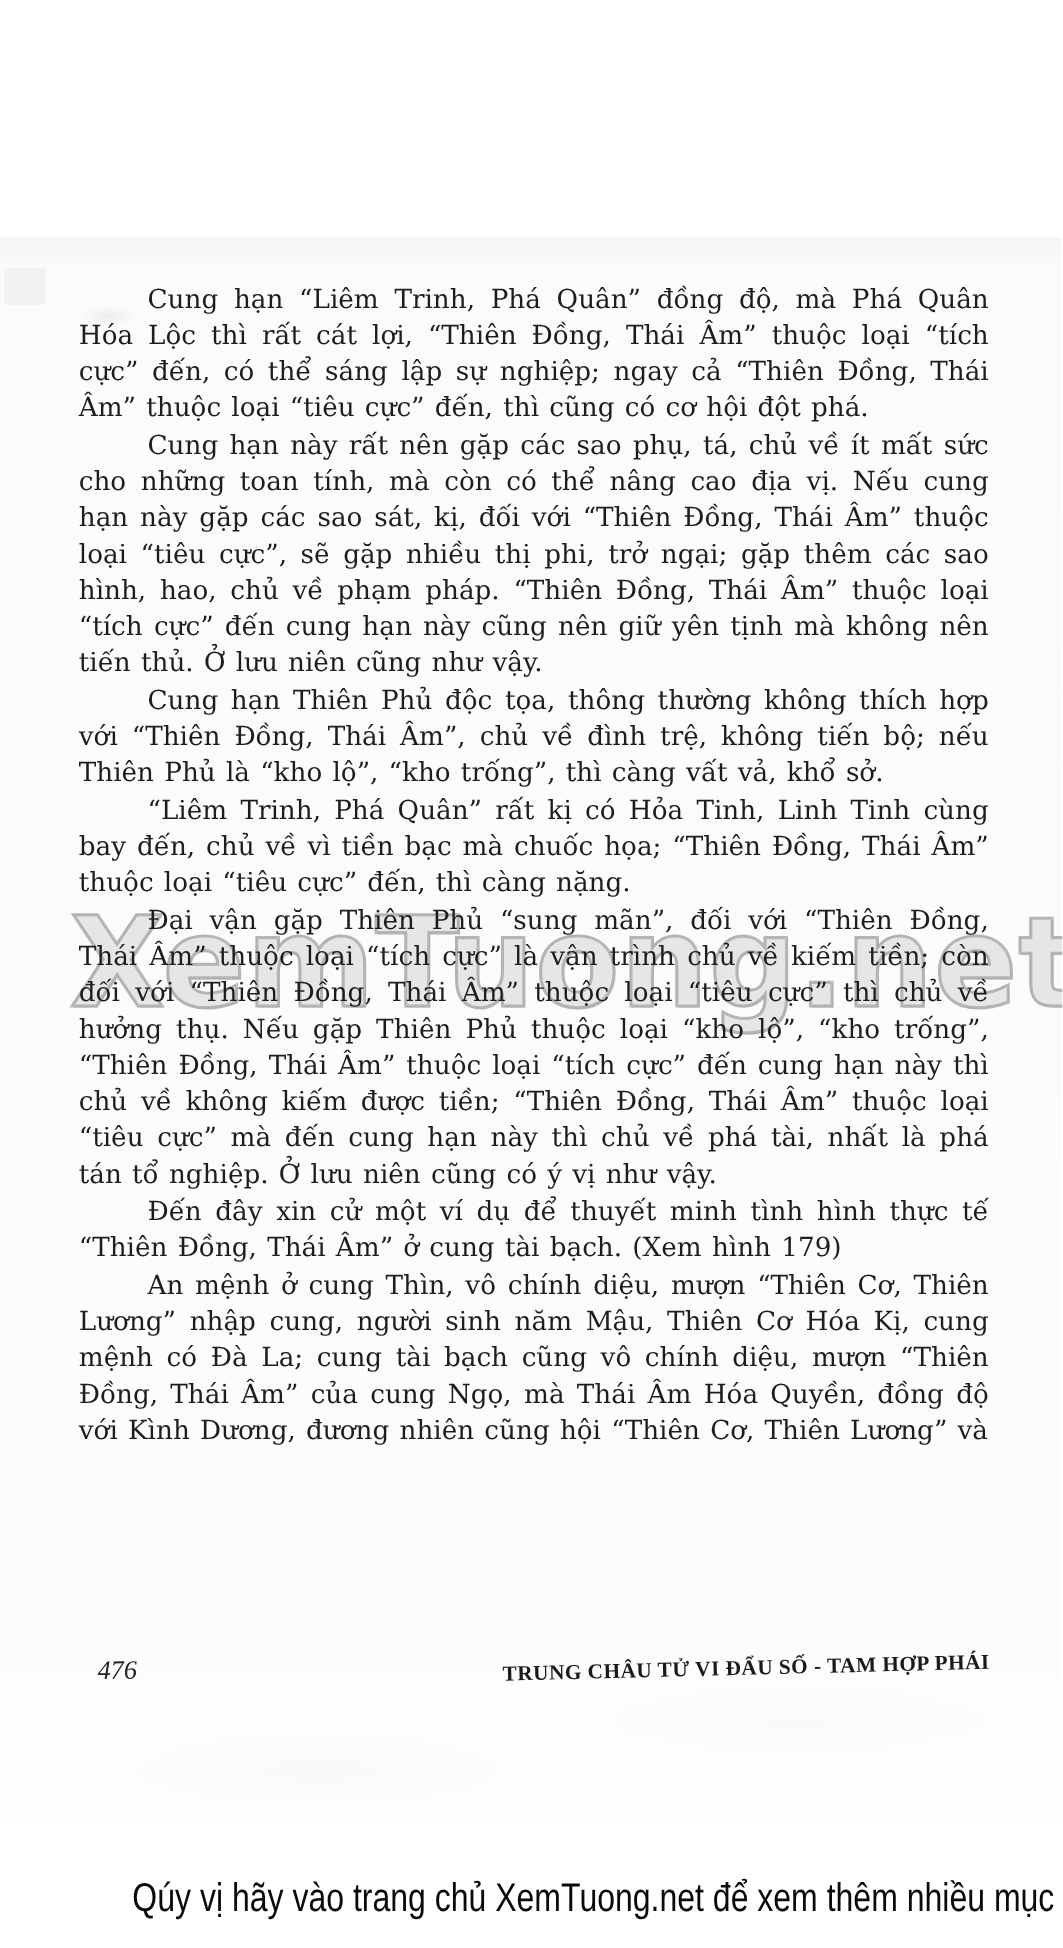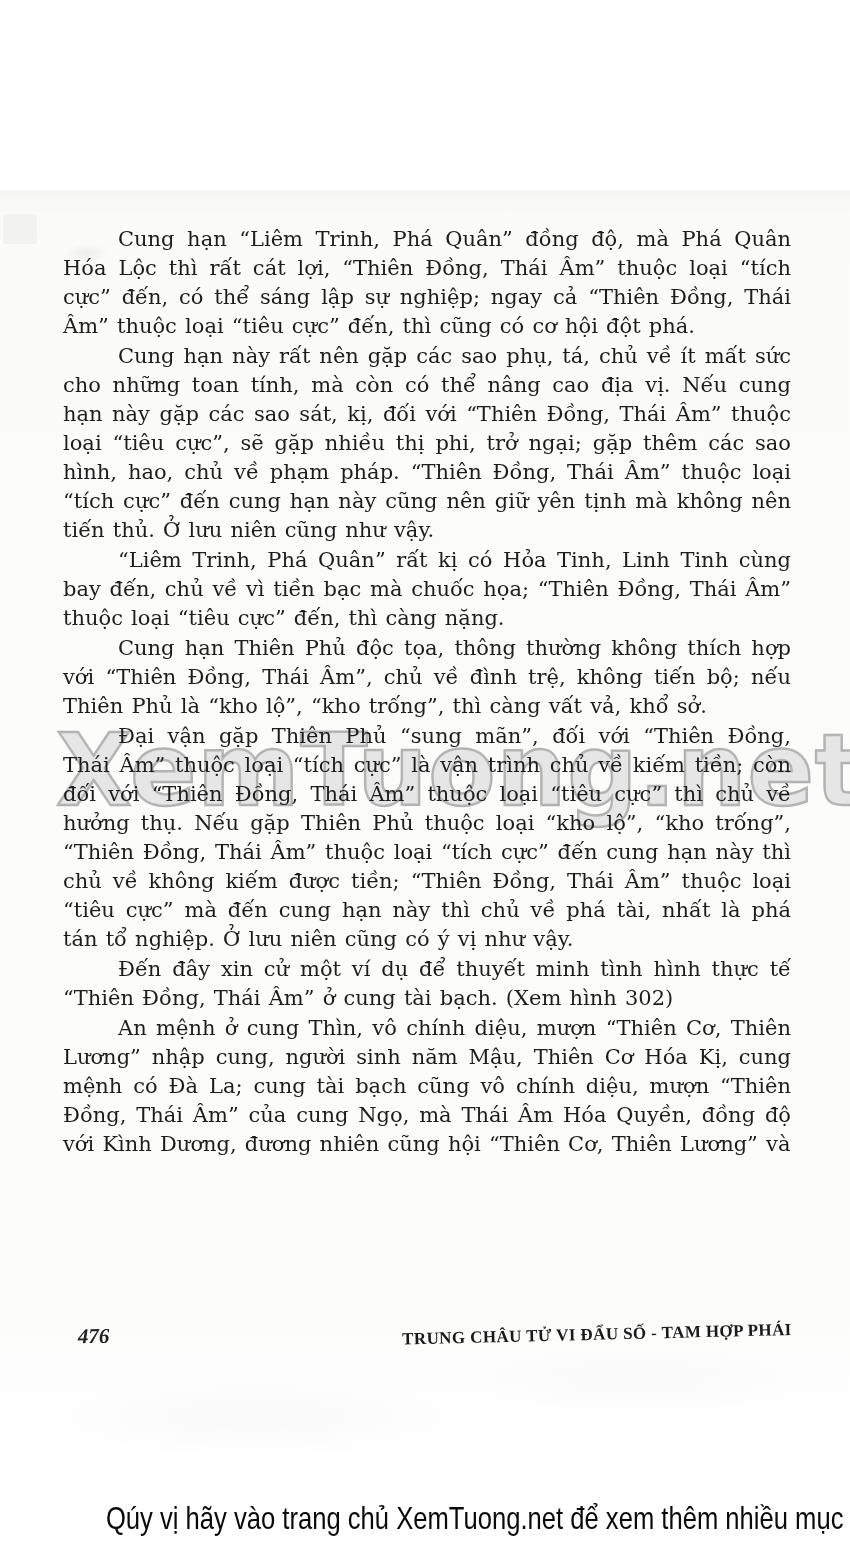--- a/index.html
+++ b/index.html
@@ -81,21 +81,21 @@
     top: 1318px;
     width: 850px;
     height: 40px;
   }
   .page-number {
     position: absolute;
     left: 78px;
     top: 6px;
     font-family: "Liberation Serif", serif;
     font-style: italic;
-    font-weight: bold;
+    font-weight: normal;
     font-size: 21px;
     color: #222222;
     transform: rotate(-1deg);
   }
   .running-title {
     position: absolute;
     right: 58px;
     top: 2px;
     font-family: "Liberation Serif", serif;
     font-weight: bold;
@@ -132,24 +132,24 @@
 
   <div class="scan-area"></div>
   <div class="smudge-a"></div>
   <div class="smudge-b"></div>
 
   <div class="watermark">XemTuong.net</div>
 
   <div class="text-block">
     <p>Cung hạn “Liêm Trinh, Phá Quân” đồng độ, mà Phá Quân Hóa Lộc thì rất cát lợi, “Thiên Đồng, Thái Âm” thuộc loại “tích cực” đến, có thể sáng lập sự nghiệp; ngay cả “Thiên Đồng, Thái Âm” thuộc loại “tiêu cực” đến, thì cũng có cơ hội đột phá.</p>
     <p>Cung hạn này rất nên gặp các sao phụ, tá, chủ về ít mất sức cho những toan tính, mà còn có thể nâng cao địa vị. Nếu cung hạn này gặp các sao sát, kị, đối với “Thiên Đồng, Thái Âm” thuộc loại “tiêu cực”, sẽ gặp nhiều thị phi, trở ngại; gặp thêm các sao hình, hao, chủ về phạm pháp. “Thiên Đồng, Thái Âm” thuộc loại “tích cực” đến cung hạn này cũng nên giữ yên tịnh mà không nên tiến thủ. Ở lưu niên cũng như vậy.</p>
+    <p>Cung hạn Thiên Phủ độc tọa, thông thường không thích hợp với “Thiên Đồng, Thái Âm”, chủ về đình trệ, không tiến bộ; nếu Thiên Phủ là “kho lộ”, “kho trống”, thì càng vất vả, khổ sở.</p>
     <p>“Liêm Trinh, Phá Quân” rất kị có Hỏa Tinh, Linh Tinh cùng bay đến, chủ về vì tiền bạc mà chuốc họa; “Thiên Đồng, Thái Âm” thuộc loại “tiêu cực” đến, thì càng nặng.</p>
-    <p>Cung hạn Thiên Phủ độc tọa, thông thường không thích hợp với “Thiên Đồng, Thái Âm”, chủ về đình trệ, không tiến bộ; nếu Thiên Phủ là “kho lộ”, “kho trống”, thì càng vất vả, khổ sở.</p>
     <p>Đại vận gặp Thiên Phủ “sung mãn”, đối với “Thiên Đồng, Thái Âm” thuộc loại “tích cực” là vận trình chủ về kiếm tiền; còn đối với “Thiên Đồng, Thái Âm” thuộc loại “tiêu cực” thì chủ về hưởng thụ. Nếu gặp Thiên Phủ thuộc loại “kho lộ”, “kho trống”, “Thiên Đồng, Thái Âm” thuộc loại “tích cực” đến cung hạn này thì chủ về không kiếm được tiền; “Thiên Đồng, Thái Âm” thuộc loại “tiêu cực” mà đến cung hạn này thì chủ về phá tài, nhất là phá tán tổ nghiệp. Ở lưu niên cũng có ý vị như vậy.</p>
-    <p>Đến đây xin cử một ví dụ để thuyết minh tình hình thực tế “Thiên Đồng, Thái Âm” ở cung tài bạch. (Xem hình 302)</p>
+    <p>Đến đây xin cử một ví dụ để thuyết minh tình hình thực tế “Thiên Đồng, Thái Âm” ở cung tài bạch. (Xem hình 179)</p>
     <p>An mệnh ở cung Thìn, vô chính diệu, mượn “Thiên Cơ, Thiên Lương” nhập cung, người sinh năm Mậu, Thiên Cơ Hóa Kị, cung mệnh có Đà La; cung tài bạch cũng vô chính diệu, mượn “Thiên Đồng, Thái Âm” của cung Ngọ, mà Thái Âm Hóa Quyền, đồng độ với Kình Dương, đương nhiên cũng hội “Thiên Cơ, Thiên Lương” và</p>
   </div>
 
   <div class="footer-row">
     <span class="page-number">476</span>
     <span class="running-title">TRUNG CHÂU TỬ VI ĐẨU SỐ - TAM HỢP PHÁI</span>
   </div>
 
   <div class="promo-banner">
     <span class="inner">Qúy vị hãy vào trang chủ XemTuong.net để xem thêm nhiều mục hay khác</span>

